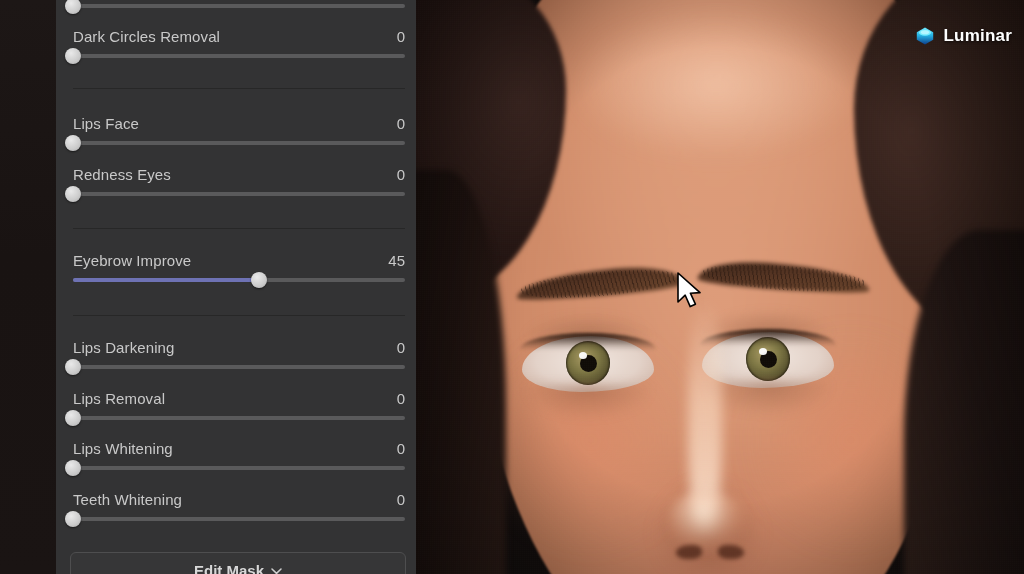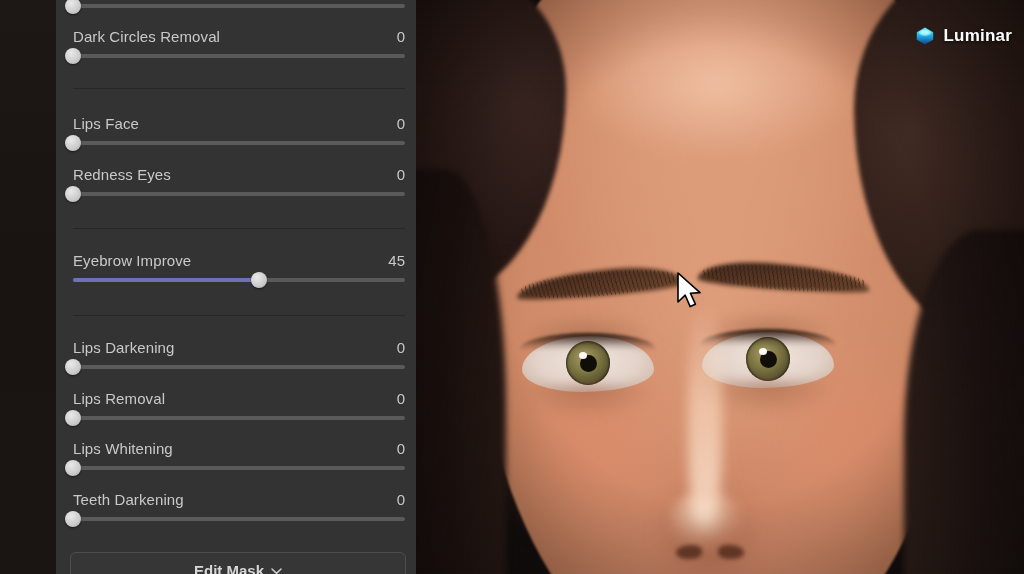--- a/index.html
+++ b/index.html
@@ -298,21 +298,21 @@
       <div class="slider-row" style="top:440px">
         <div class="row-label">Lips Whitening</div>
         <div class="row-value">0</div>
         <div class="track">
           <div class="track-fill" style="width:0%"></div>
           <div class="thumb" style="left:-8px"></div>
         </div>
       </div>
 
       <div class="slider-row" style="top:491px">
-        <div class="row-label">Teeth Darkening</div>
+        <div class="row-label">Teeth Whitening</div>
         <div class="row-value">0</div>
         <div class="track">
           <div class="track-fill" style="width:0%"></div>
           <div class="thumb" style="left:-8px"></div>
         </div>
       </div>
 
     </div>
   </div>
 

